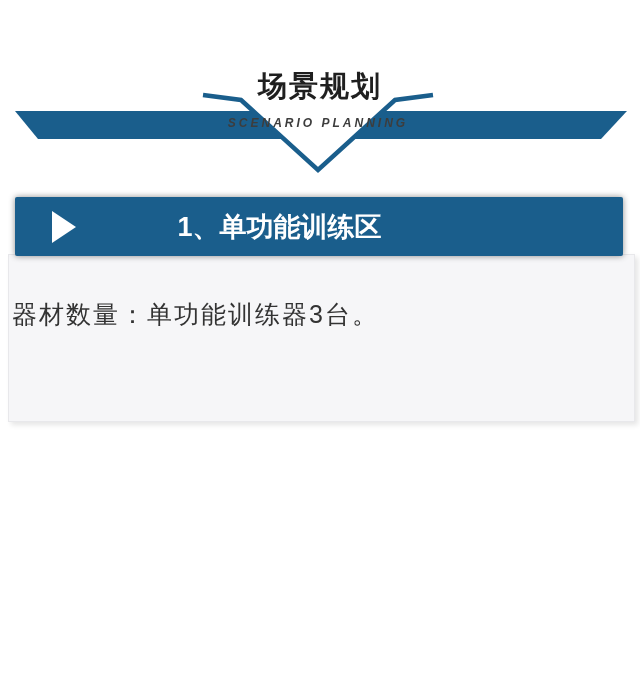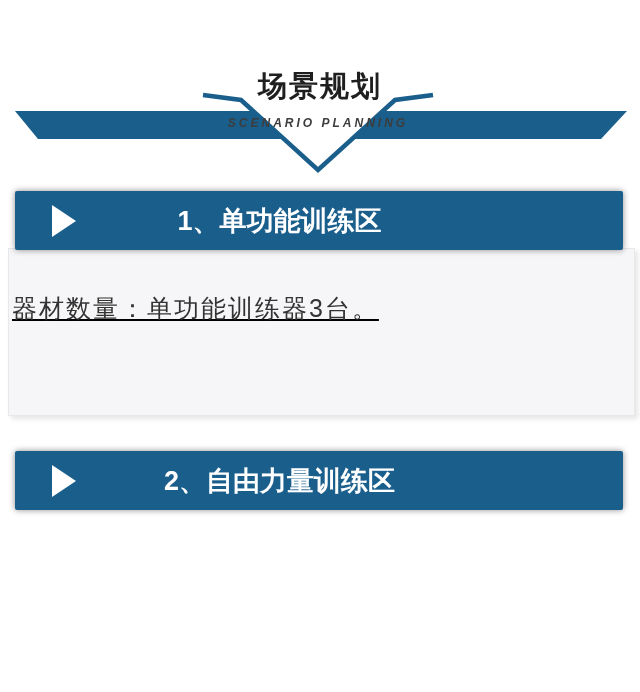--- a/index.html
+++ b/index.html
@@ -25,21 +25,21 @@
     letter-spacing:2px;color:var(--title-color);line-height:36px;font-family:Liberation Serif, serif;
   }
   .ribbon-svg{position:absolute;top:88px;left:0;color:var(--accent);}
   .banner-subtitle{
     position:absolute;top:115px;left:0;width:636px;
     text-align:center;font-size:12px;font-weight:700;
     letter-spacing:3px;color:var(--subtitle-color);line-height:16px;font-style:italic;
   }
   
   .block{position:relative;width:627px;margin-left:8px;}
-  .block-1{margin-top:7px;}
+  .block-1{margin-top:13px;}
   .block-2{margin-top:35px;}
   .bar{
     position:relative;z-index:2;
     margin-left:7px;width:608px;height:59px;
     background:var(--accent);border-radius:2px;
     display:flex;align-items:center;
     box-shadow:0 0 6px rgba(0,0,0,.45);
   }
   .play-icon{
     width:0;height:0;margin-left:37px;
@@ -52,21 +52,20 @@
     font-size:27px;font-weight:700;color:var(--bar-text-color);
     letter-spacing:0;white-space:nowrap;
   }
   .panel{
     position:relative;z-index:1;margin-top:-2px;
     box-sizing:border-box;width:627px;
     background:var(--panel-bg);
     border:1px solid var(--panel-border);
     box-shadow:3px 3px 5px rgba(0,0,0,.10);
     padding:38px 14px 0 3px;
-    text-decoration:underline;
   }
   .panel-1{height:168px;}
   .panel-2{height:170px;padding-top:34px;}
   .body-line{
     font-size:25px;letter-spacing:2px;color:var(--body-text-color);
     line-height:43px;white-space:nowrap;overflow:hidden;
   }
 </style>
 </head>
 <body>
@@ -87,17 +86,13 @@
   <div class="bar">
     <span class="play-icon"></span>
     <span class="bar-title">1、单功能训练区</span>
   </div>
   <div class="panel panel-1">
     <div class="body-line">器材数量：单功能训练器3台。</div>
   </div>
 </div>
 
 <div class="block block-2">
-  <div class="bar">
-    <span class="play-icon"></span>
-    <span class="bar-title">2、自由力量训练区</span>
-  </div>
 </div>
 
 </body></html>

